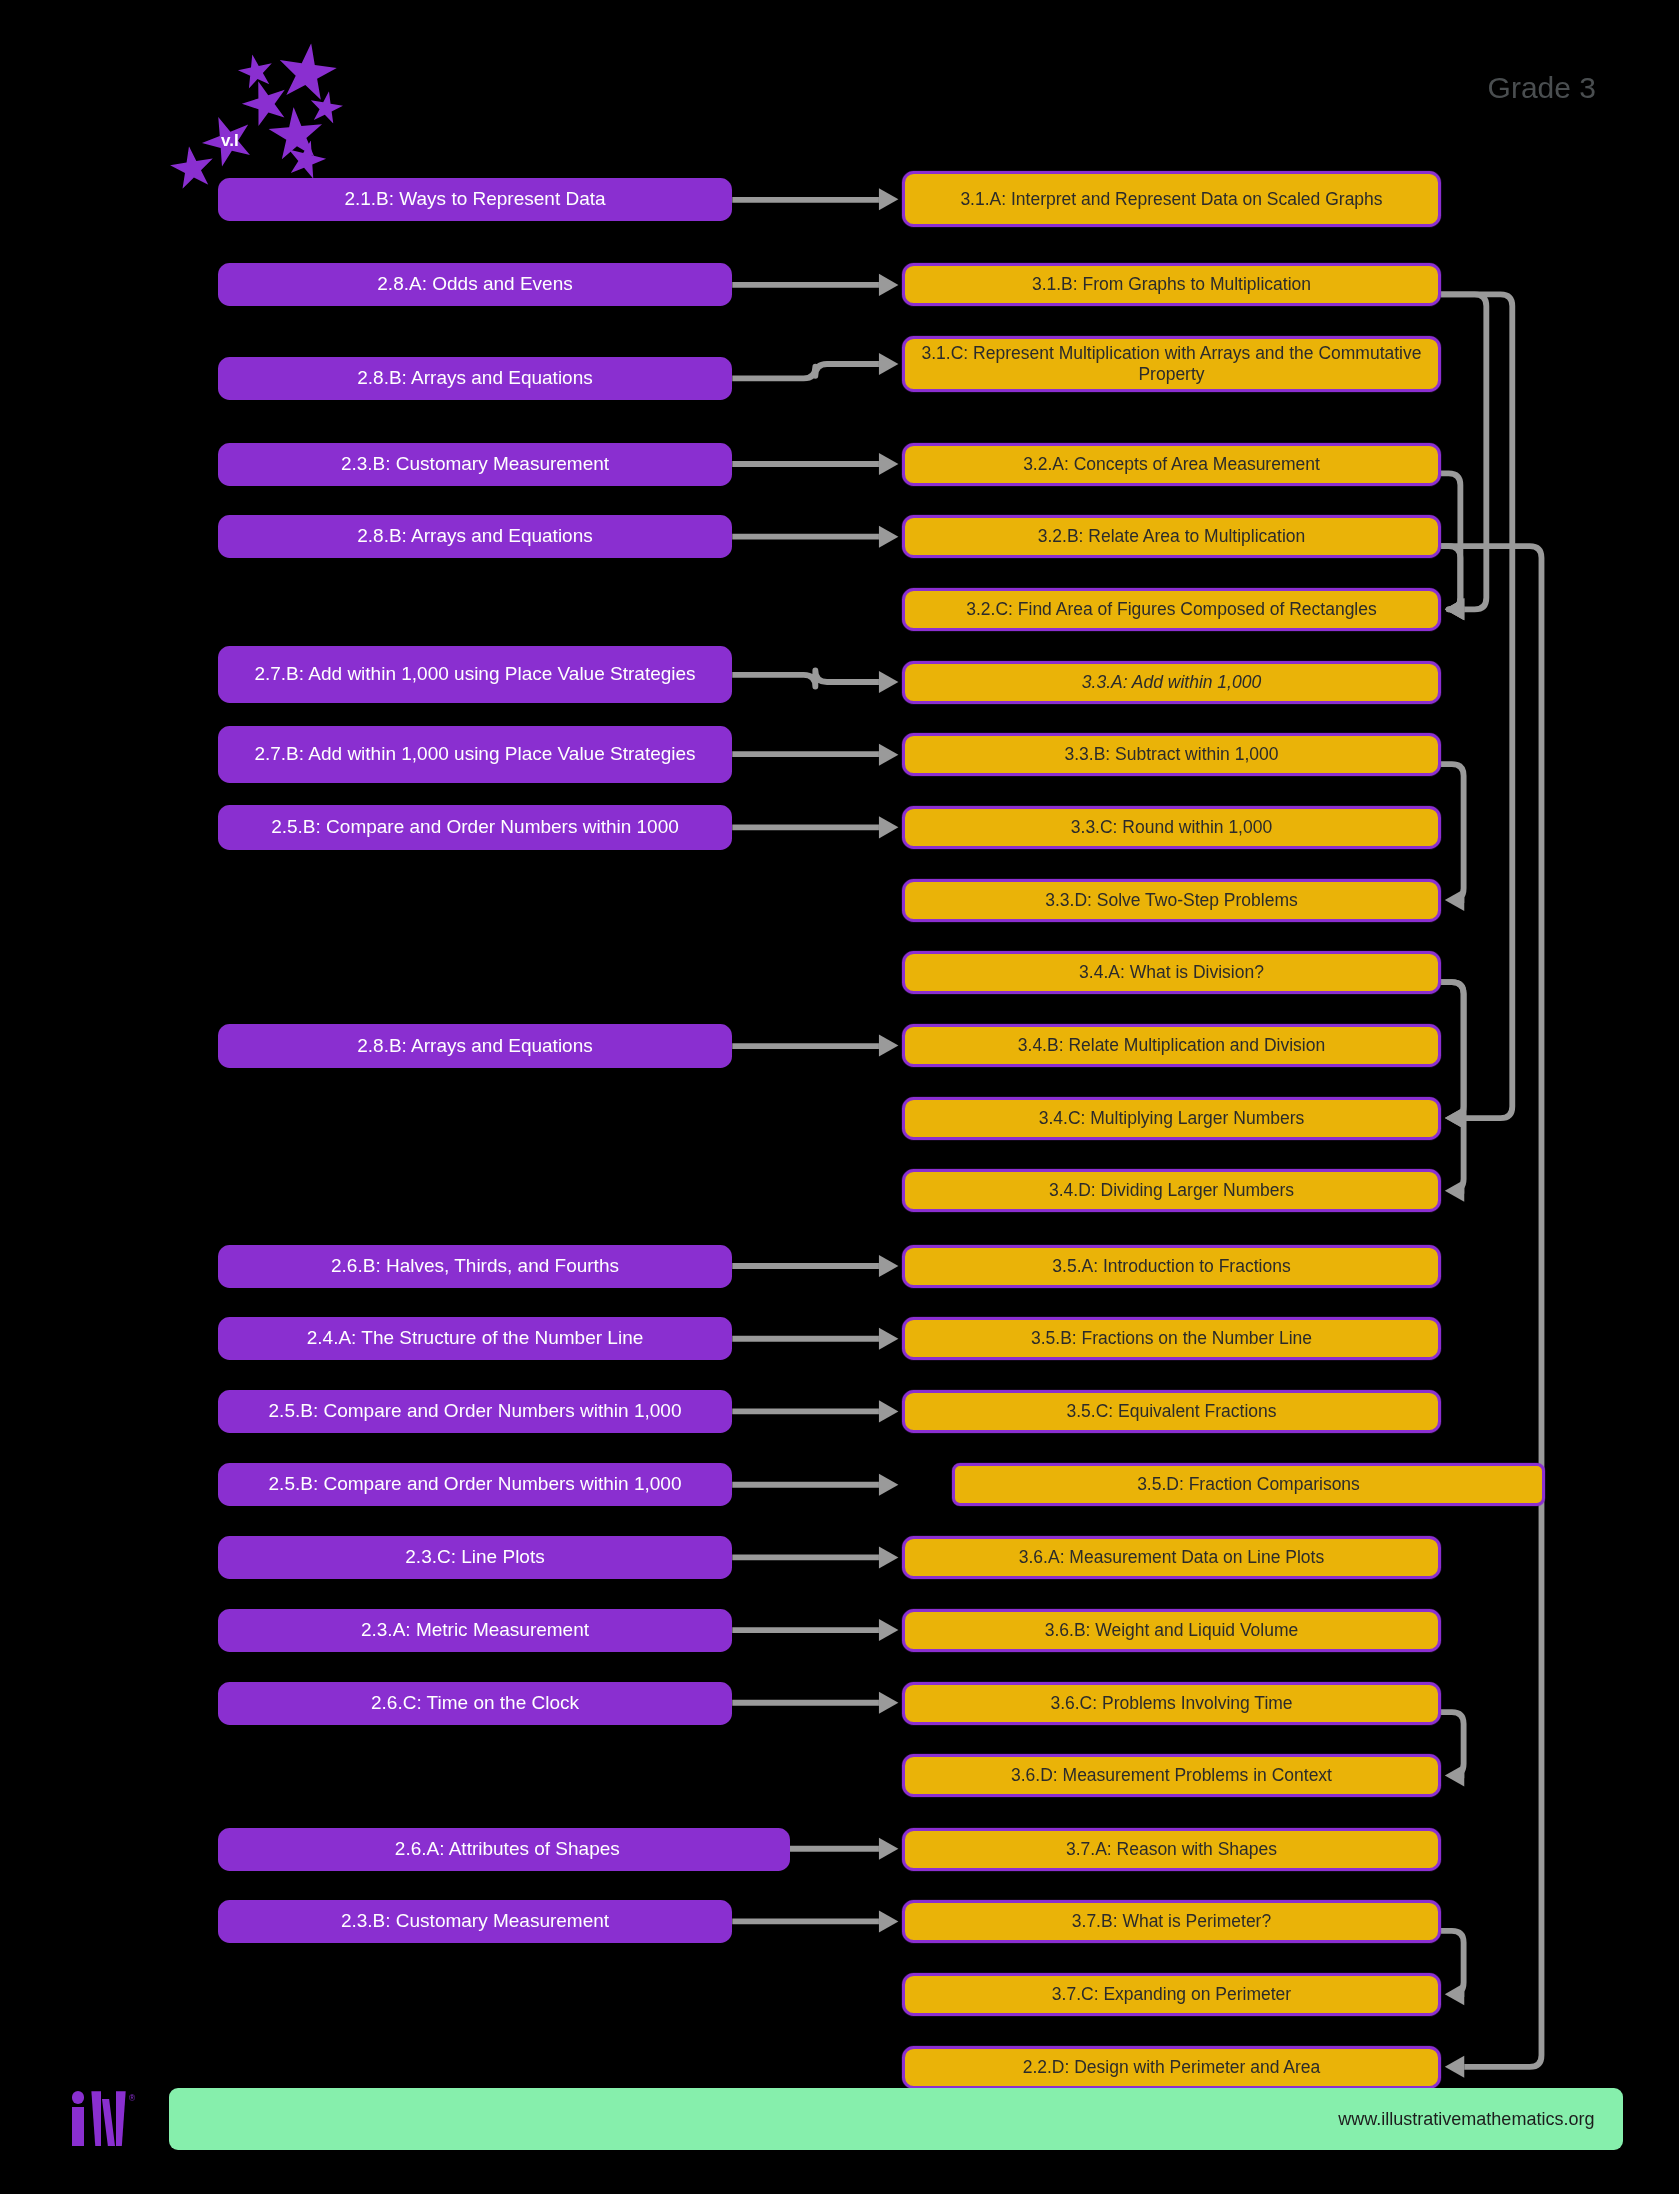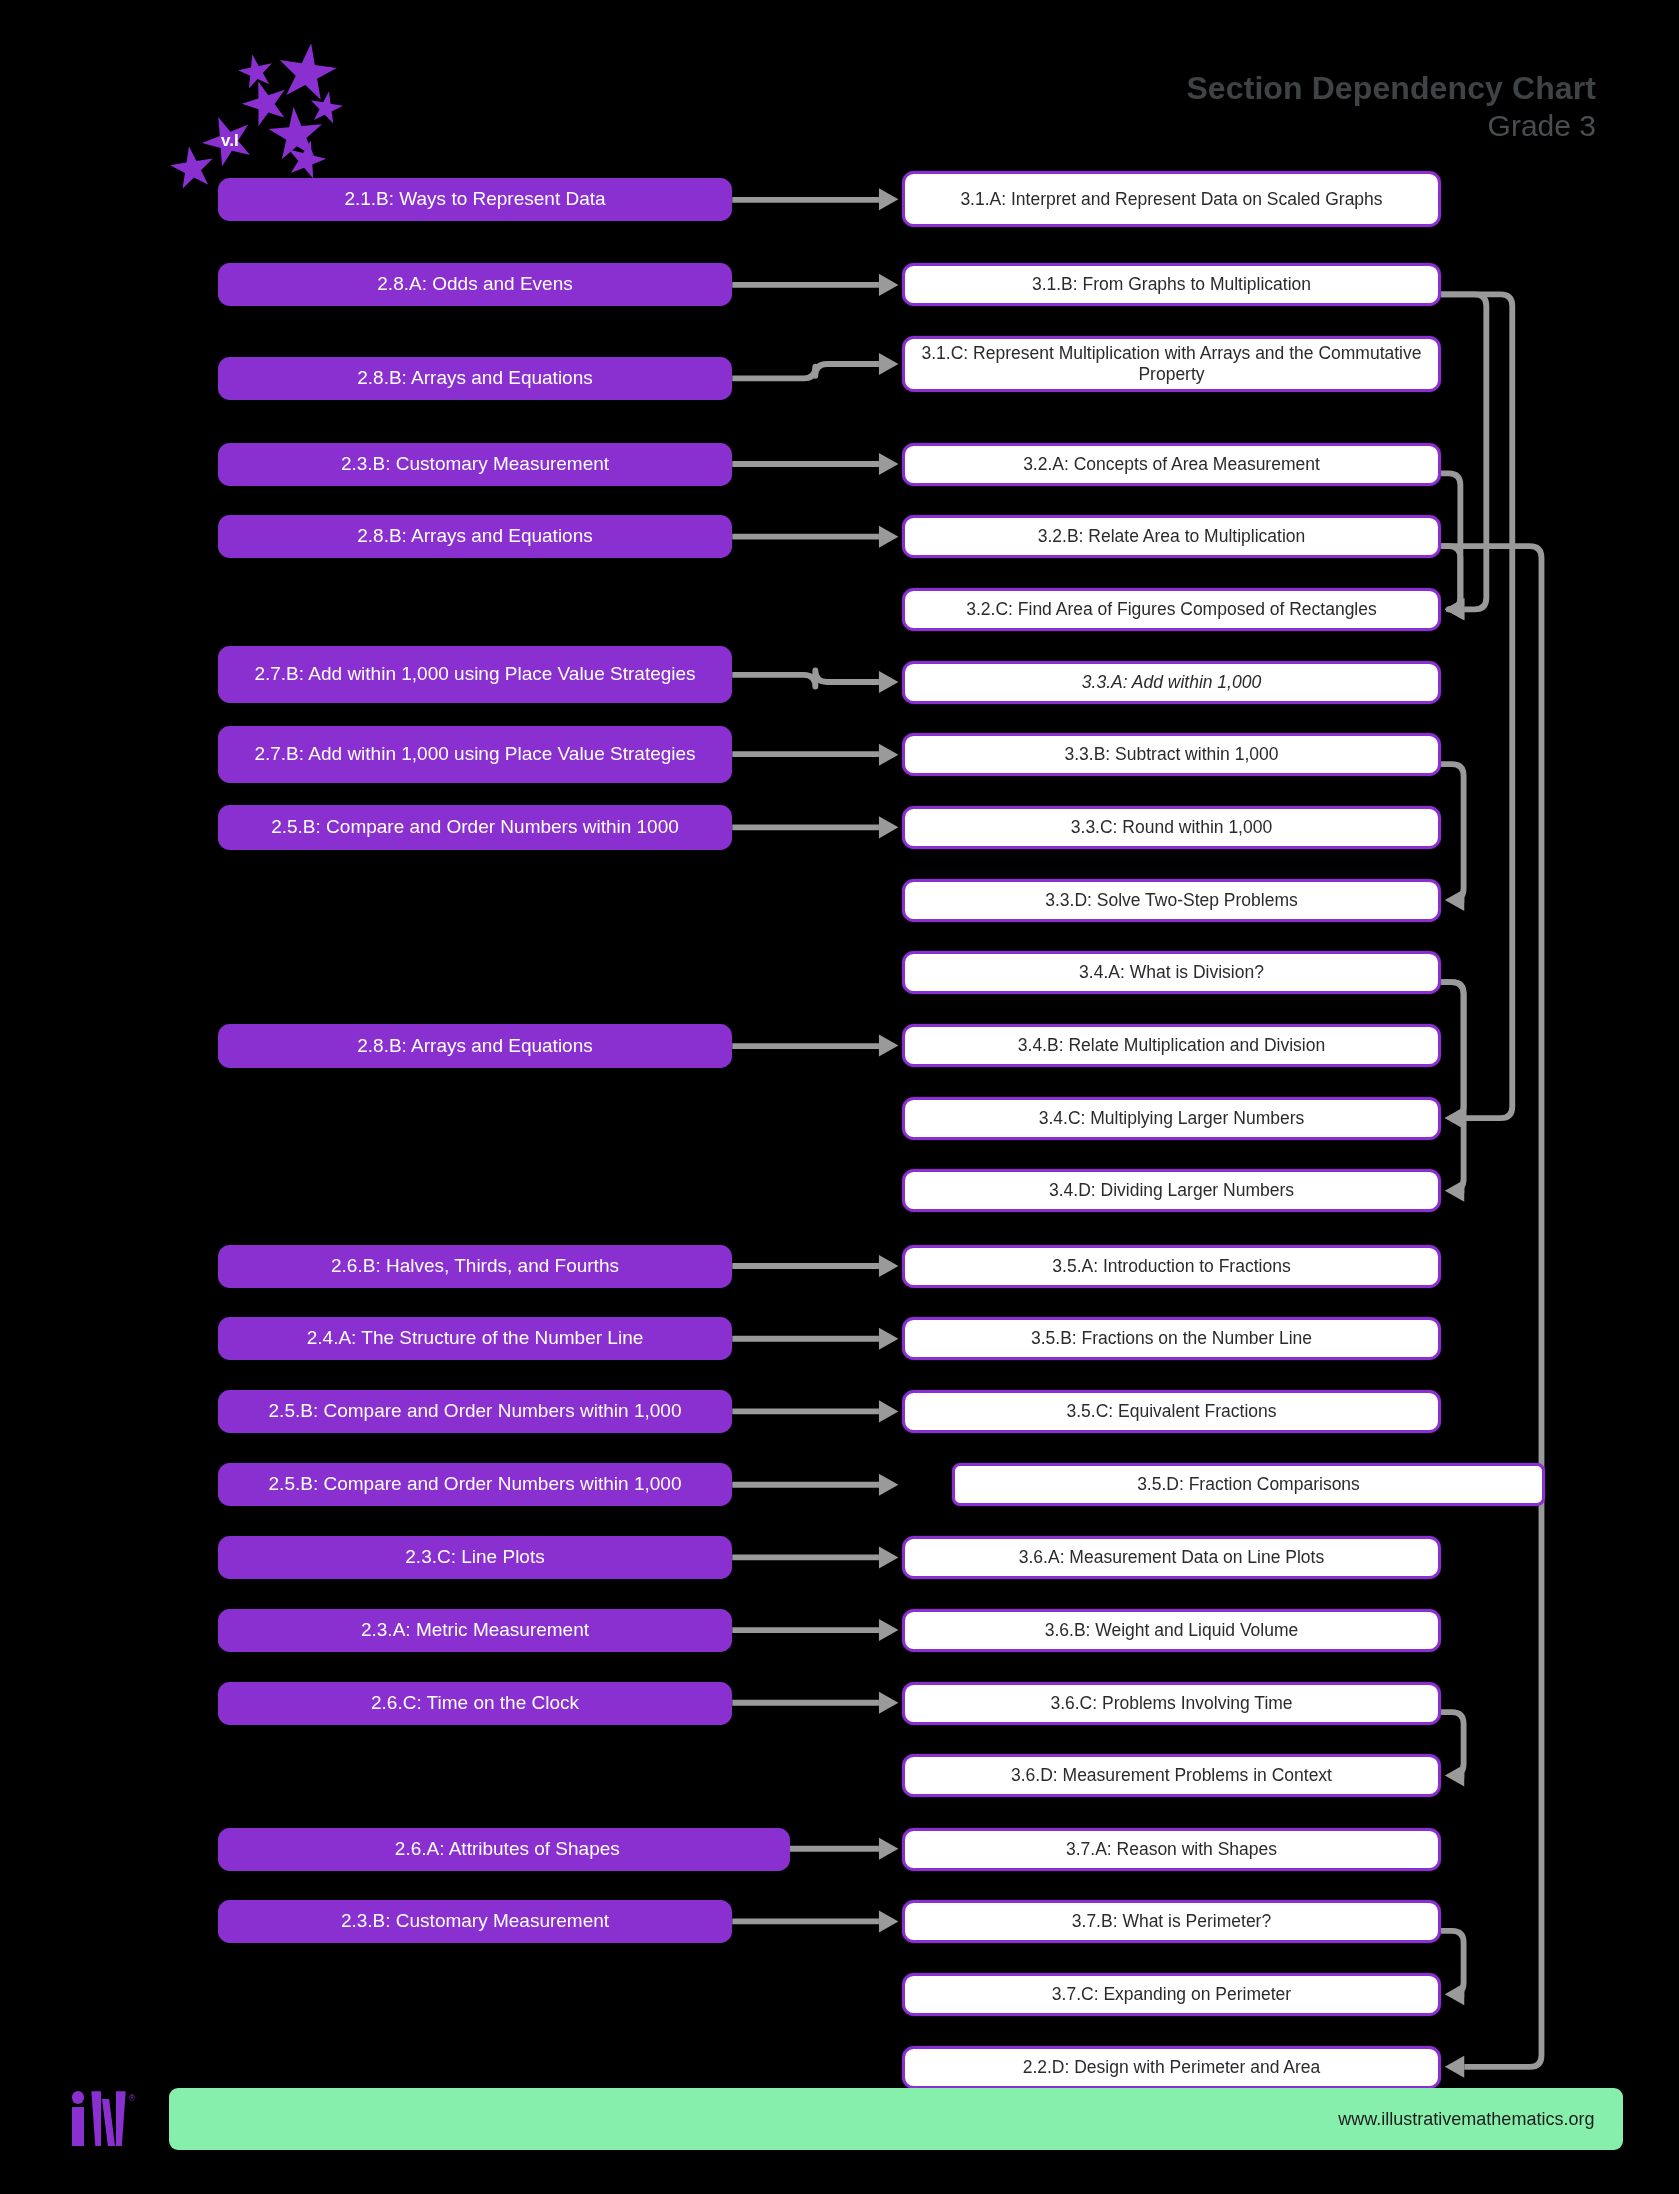--- a/index.html
+++ b/index.html
@@ -54,21 +54,21 @@
     padding: 2.6px 10.4px;
     line-height: 1.18;
   }
   .node.left {
     background: #8a2fd0;
     color: #ffffff;
     font-size: 19px;
     left: 218px; width: 514px;
   }
   .node.right {
-    background: #ffffff;
+    background: #eab308;
     color: #2b2b2b;
     font-size: 17.5px;
     border: 3.2px solid #8b2fd1;
     left: 902px; width: 539px;
     box-shadow: 0 0 0 0.6px rgba(139,47,209,.25);
   }
 
   
   #wire-layer { position:absolute; left:0; top:0; width:1680px; height:2194px; pointer-events:none; }
 
@@ -104,21 +104,20 @@
   <span class="star st-c"></span>
   <span class="star st-d"></span>
   <span class="star st-e"></span>
   <span class="star st-f"></span>
   <span class="star st-g"></span>
   <span class="star st-h"></span>
   <span id="version-label">v.I</span>
 </div>
 
 <div id="header-title">
-  <span class="t1">Section Dependency Chart</span>
   <span class="t2">Grade 3</span>
 </div>
 
 <svg id="wire-layer" viewBox="0 0 2588 3381" xmlns="http://www.w3.org/2000/svg">
     <path d="M 1128 308 L 1354 308" fill="none" stroke="#9a9a9a" stroke-width="9" stroke-linecap="butt" stroke-linejoin="round"></path>
     <polygon points="1384,307 1354,290 1354,324" fill="#9a9a9a"></polygon>
     <path d="M 1128 439 L 1354 439" fill="none" stroke="#9a9a9a" stroke-width="9" stroke-linecap="butt" stroke-linejoin="round"></path>
     <polygon points="1384,439 1354,422 1354,456" fill="#9a9a9a"></polygon>
     <path d="M 1128 583 H 1238 Q 1256 583 1256 565 V 579 Q 1256 561 1274 561 H 1354" fill="none" stroke="#9a9a9a" stroke-width="9" stroke-linecap="butt" stroke-linejoin="round"></path>
     <polygon points="1384,561 1354,544 1354,578" fill="#9a9a9a"></polygon>

